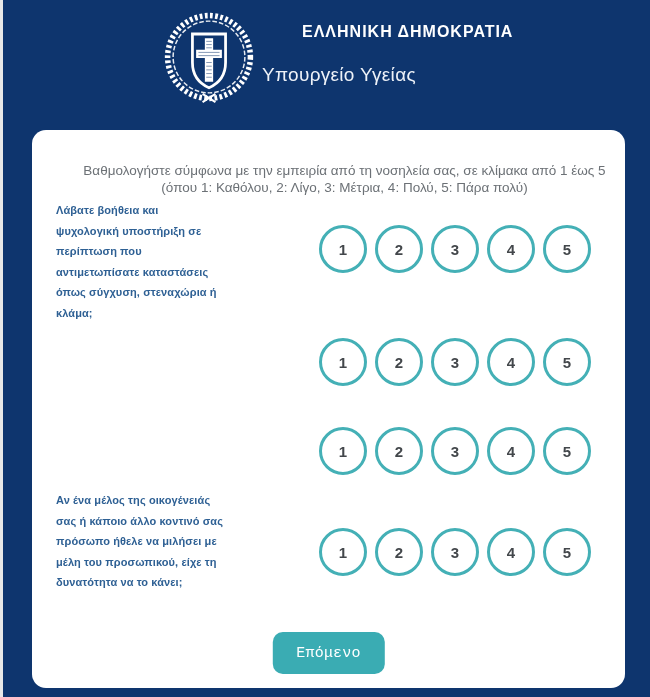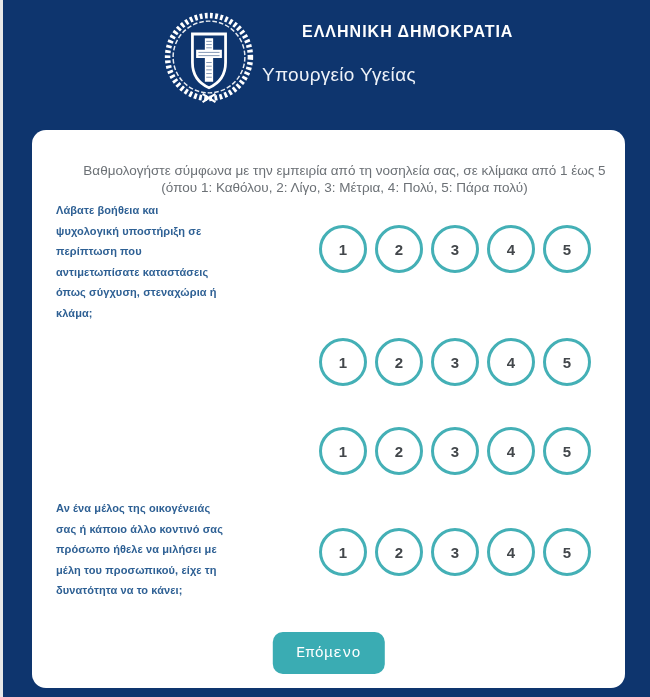--- a/index.html
+++ b/index.html
@@ -40,21 +40,21 @@
     width:48px;height:48px;border-radius:50%;
     background:#ffffff;border:3px solid #44b0b6;
     display:flex;align-items:center;justify-content:center;
     font-family:"Liberation Sans","DejaVu Sans",sans-serif;
     font-size:15px;font-weight:700;color:#43474b;
     padding:0;cursor:pointer;box-sizing:border-box;
   }
   .q1-text{top:70px;}  .q1-opts{top:95px;}
   .q2-text{top:203px;} .q2-opts{top:208px;}
   .q3-text{top:299px;} .q3-opts{top:297px;}
-  .q4-text{top:368px;} .q4-opts{top:398px;}
+  .q4-text{top:360px;} .q4-opts{top:398px;}
 
   
   .next-btn{
     position:absolute;left:50%;transform:translateX(-50%);top:502px;
     min-width:107px;height:42px;padding:0 24px;
     background:#3aacb3;border:none;border-radius:10px;
     color:#ffffff;font-size:15px;font-weight:400;letter-spacing:.2px;
     font-family:Liberation Mono, monospace;cursor:pointer;
   }
 </style>

